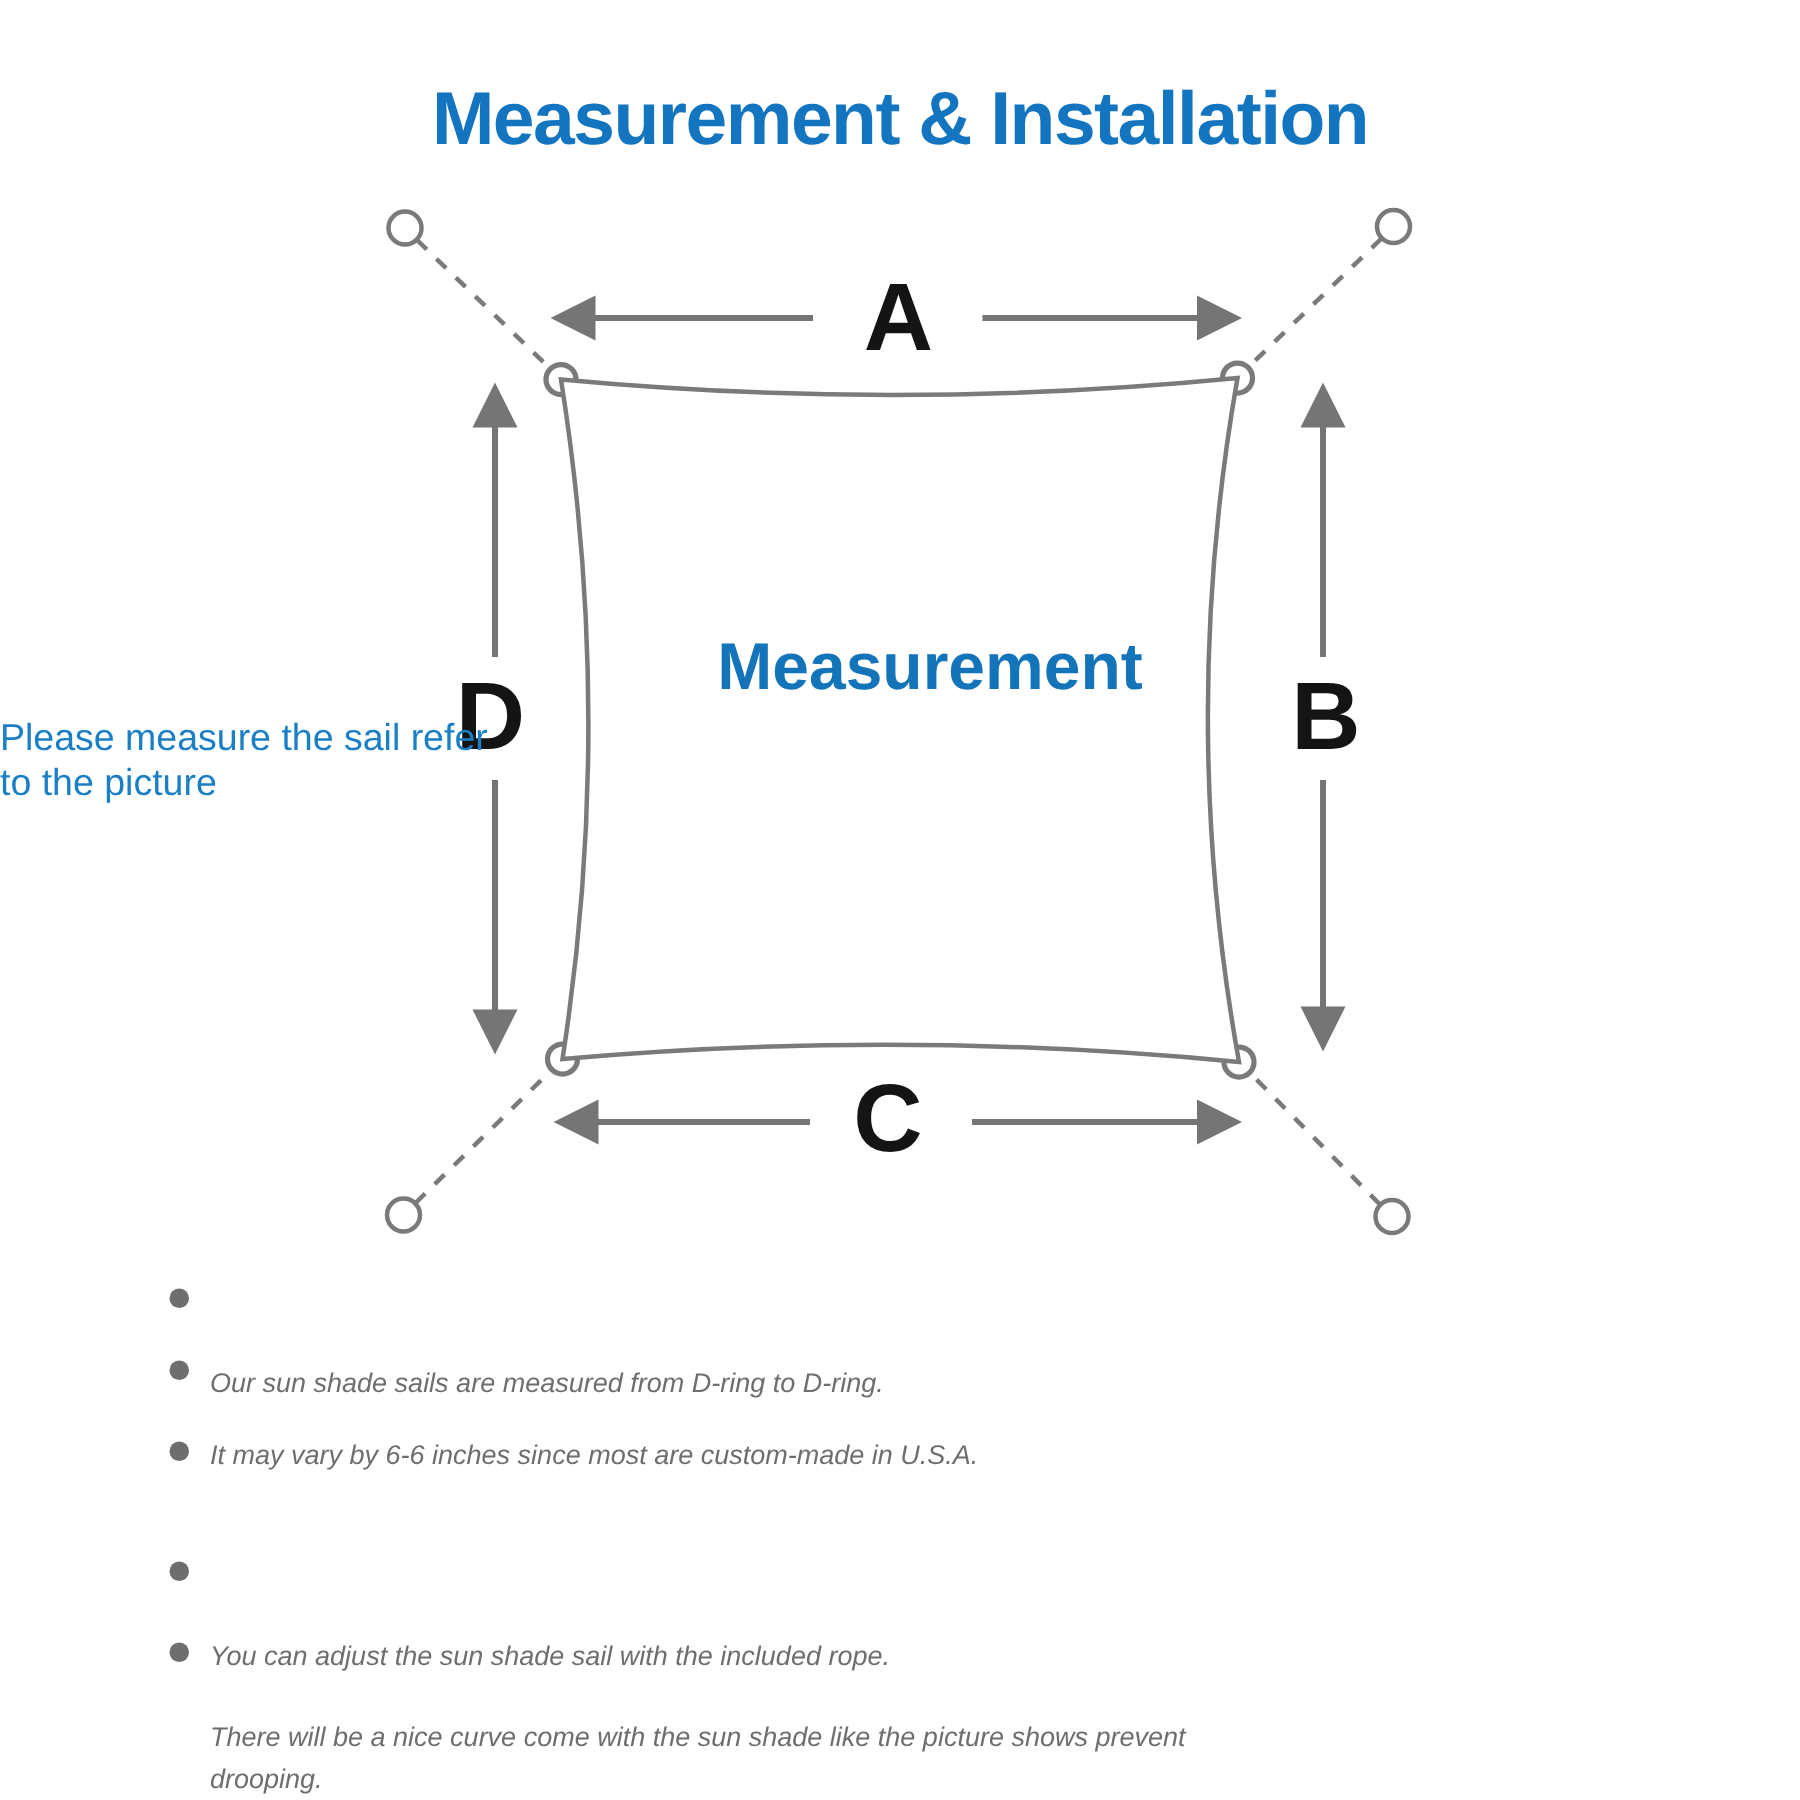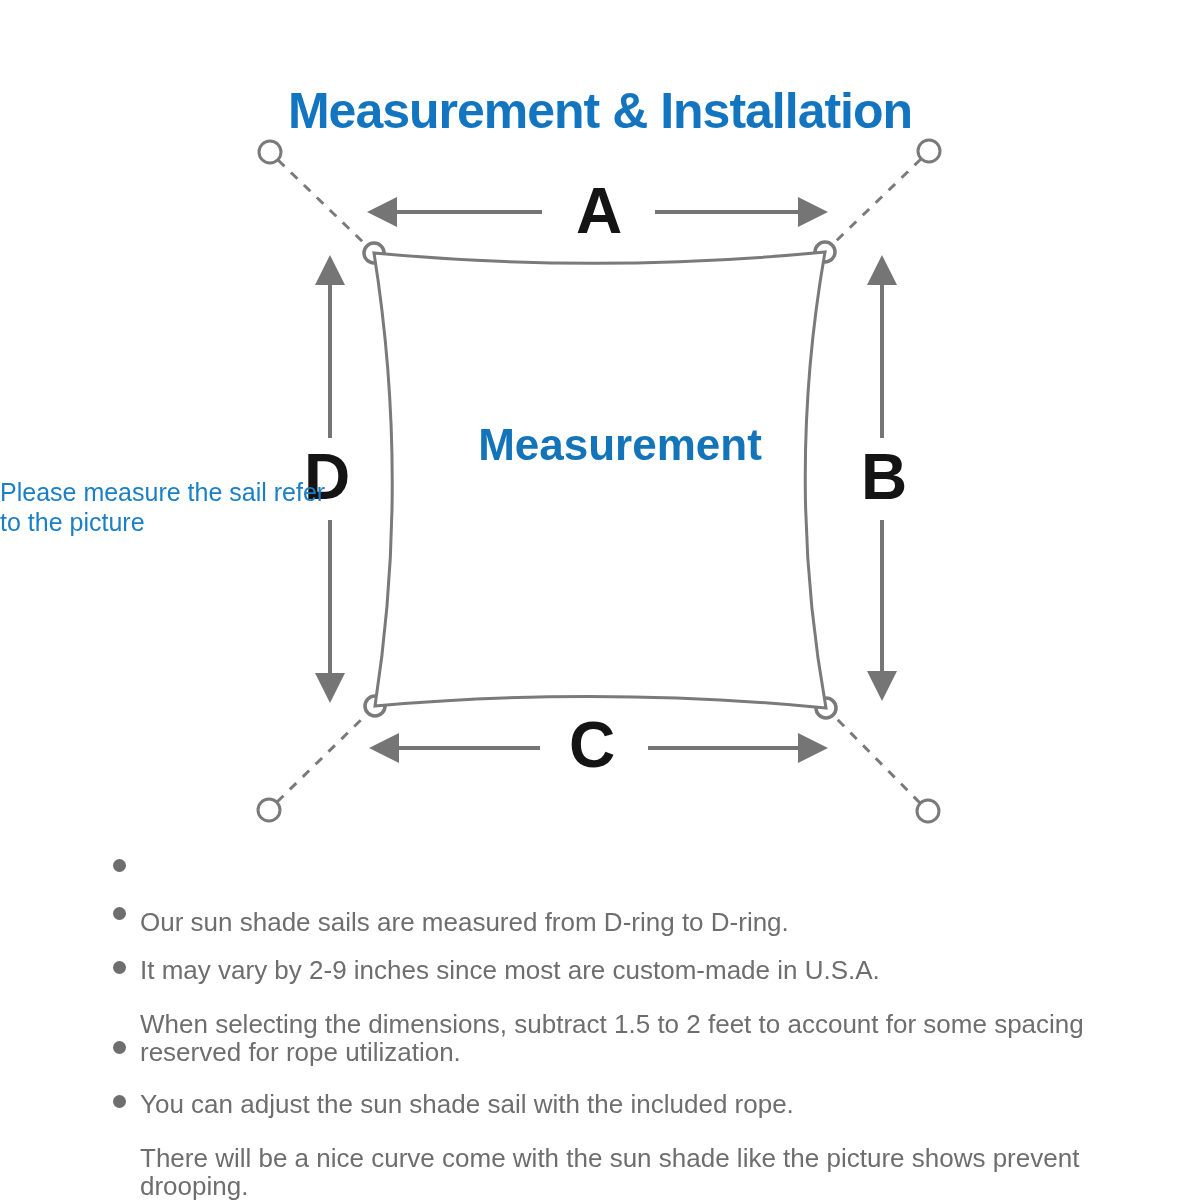--- a/index.html
+++ b/index.html
@@ -15,21 +15,20 @@
   .title {
     position: absolute;
     top: 50px;
     left: 0;
     right: 0;
     text-align: center;
     font-size: 50px;
     font-weight: 700;
     letter-spacing: -1px;
     color: #1375bf;
-    margin-top: 32px;
   }
   svg.diagram {
     position: absolute;
     inset: 0;
     width: 1200px;
     height: 1200px;
   }
   svg.diagram .sail { stroke: #7a7a7a; stroke-width: 3; fill: #ffffff; }
   svg.diagram .ring { stroke: #7a7a7a; stroke-width: 3.5; fill: #ffffff; }
   svg.diagram .anchor { stroke: #7a7a7a; stroke-width: 3; fill: #ffffff; }
@@ -62,24 +61,25 @@
     text-align: left;
     font-size: 25px;
     line-height: 30px;
     color: #1b7fc6;
     white-space: pre-line;
   }
   .note {
     position: absolute;
     left: 140px;
     right: 105px;
-    font-size: 26px;
+    font-size: 18px;
     line-height: 28px;
     color: #6e6e6e;
     white-space: pre-line;
+    font-style: italic;
   }
   .note .dot {
     position: absolute;
     left: -27px;
     top: 7px;
     width: 13px;
     height: 13px;
     border-radius: 50%;
     background: #6e6e6e;
   }
@@ -151,26 +151,24 @@
   <div class="center-heading">Measurement</div>
   <div class="center-note">Please measure the sail refer
 to the picture</div>
 
   <div class="note n1">
     <span class="dot"></span>
     <span>Our sun shade sails are measured from D-ring to D-ring.</span>
   </div>
   <div class="note n2">
     <span class="dot"></span>
-    <span>It may vary by 2-9 inches since most are custom-made in U.S.A.</span>
+    <span>It may vary by 6-6 inches since most are custom-made in U.S.A.</span>
   </div>
   <div class="note n3">
     <span class="dot"></span>
-    <span>When selecting the dimensions, subtract 1.5 to 2 feet to account for some spacing
-reserved for rope utilization.</span>
   </div>
   <div class="note n4">
     <span class="dot"></span>
     <span>You can adjust the sun shade sail with the included rope.</span>
   </div>
   <div class="note n5">
     <span class="dot"></span>
     <span>There will be a nice curve come with the sun shade like the picture shows prevent
 drooping.</span>
   </div>

